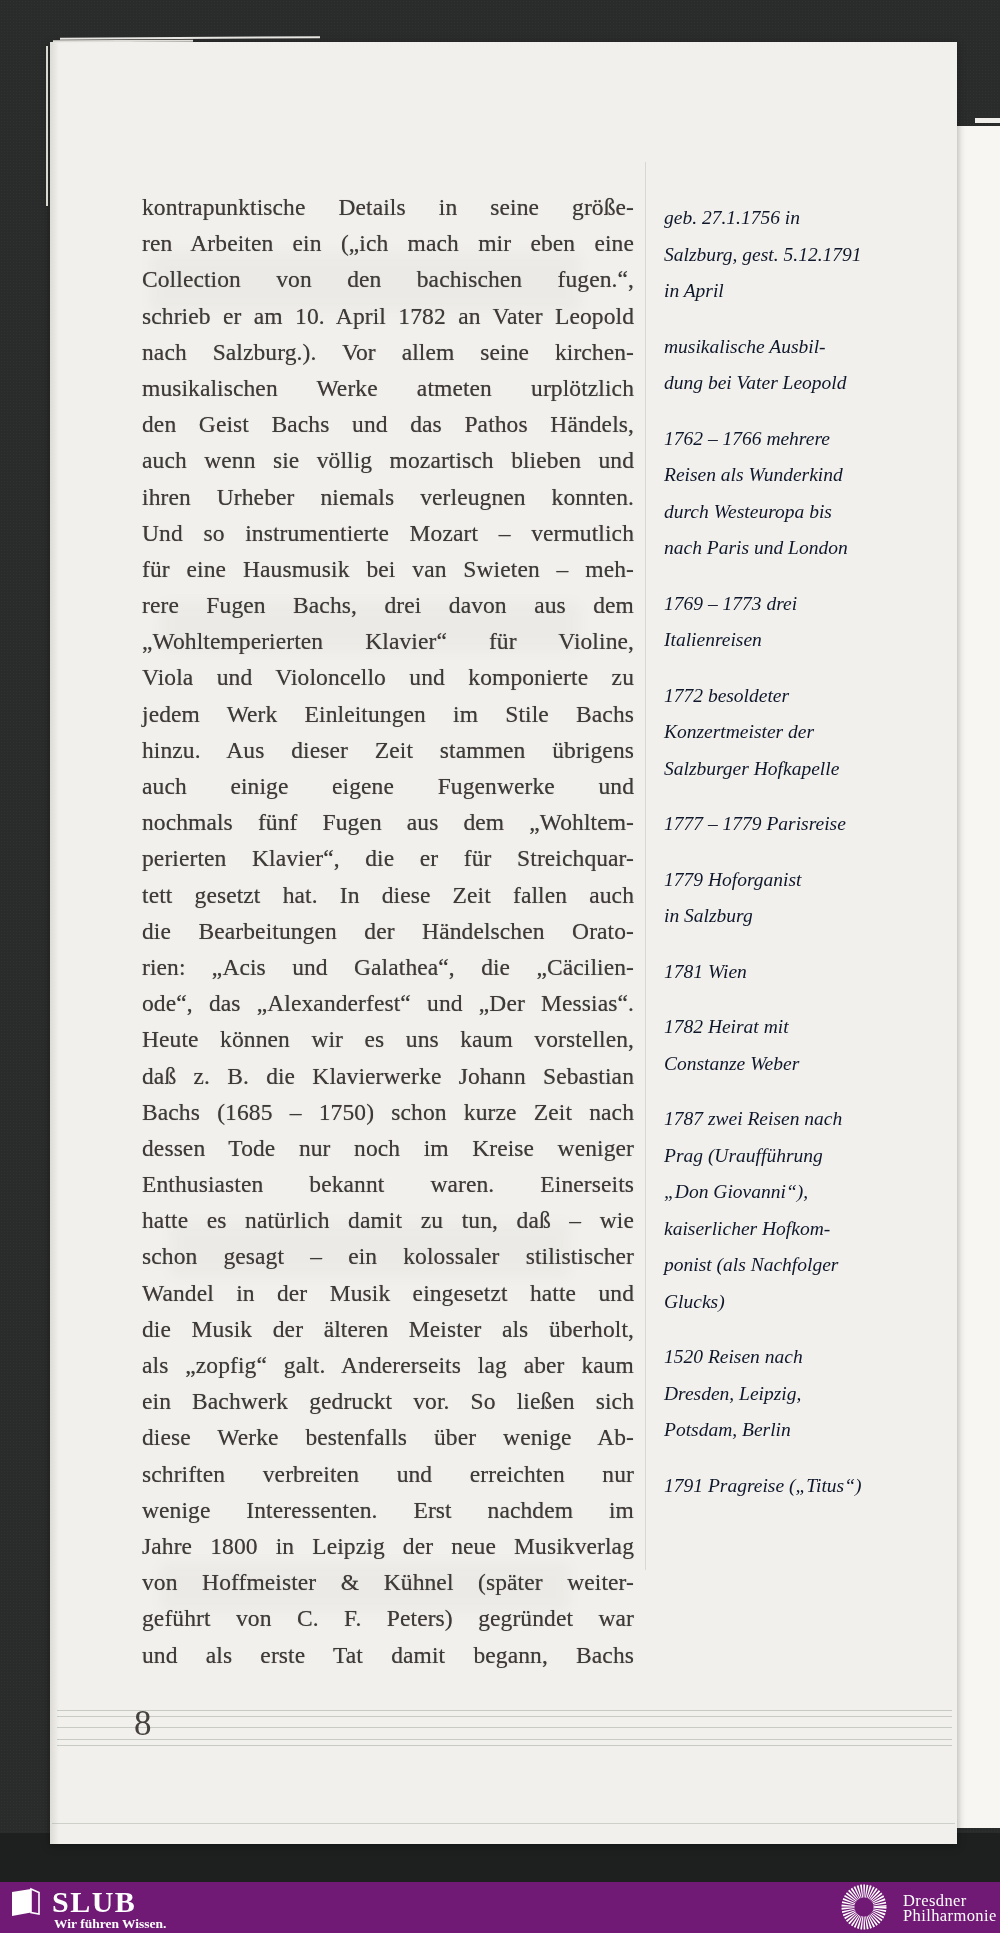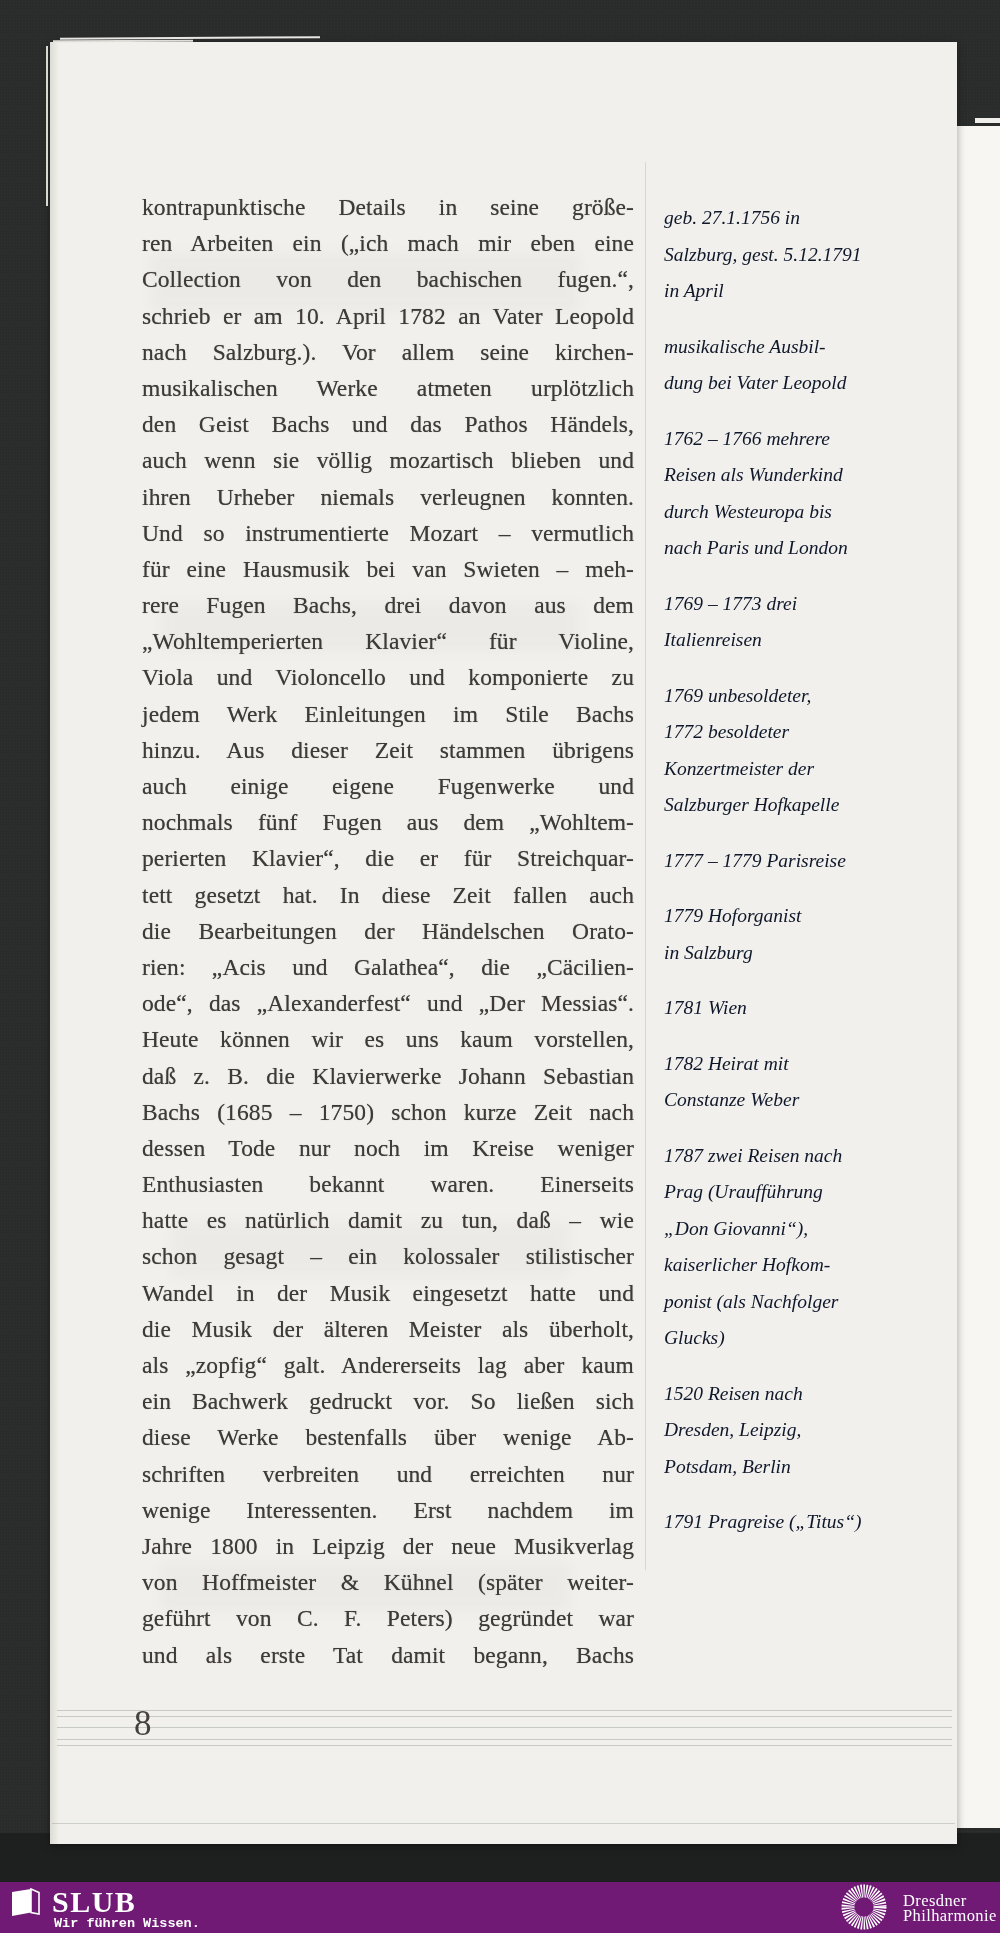--- a/index.html
+++ b/index.html
@@ -60,21 +60,21 @@
   .staff { position:absolute; left:7px; width:895px; height:1px; background:rgba(138,148,138,0.40); }
   .s1{top:1668px}.s2{top:1674px}.s3{top:1685px}.s4{top:1697px}.s5{top:1703px}
   .edge-line { position:absolute; left:2px; top:1781px; width:903px; height:1px; background:rgba(138,148,138,0.35); }
   .pagenum { position:absolute; left:84px; top:1662px; font-size:35px; color:#45413d; }
 
   
   .footer { position:absolute; left:0; top:1882px; width:1000px; height:51px; background:#701a75; }
   .book-icon { position:absolute; left:10px; top:5px; }
   .slub-name { position:absolute; left:52px; top:3px; font-family:"Liberation Serif",serif;
     font-weight:bold; font-size:30px; color:#ffffff; letter-spacing:1.5px; }
-  .slub-tagline { position:absolute; left:54px; top:34px; font-family:Liberation Mono, monospace;
+  .slub-tagline { position:absolute; left:54px; top:34px; font-family:Liberation Serif, serif;
     font-weight:bold; font-size:13.5px; color:#ffffff; }
   .dp-icon { position:absolute; left:840px; top:1px; }
   .dp-text { position:absolute; left:903px; top:11px; font-family:"Liberation Serif",serif;
     font-size:16.5px; line-height:15px; color:#ffffff; letter-spacing:0.4px; }
 </style>
 </head>
 <body>
 
 <div class="stage">
 
@@ -154,21 +154,20 @@
           <span>1762 – 1766 mehrere</span>
           <span>Reisen als Wunderkind</span>
           <span>durch Westeuropa bis</span>
           <span>nach Paris und London</span>
         </p>
         <p class="note">
           <span>1769 – 1773 drei</span>
           <span>Italienreisen</span>
         </p>
         <p class="note">
-          <span>1769 unbesoldeter,</span>
           <span>1772 besoldeter</span>
           <span>Konzertmeister der</span>
           <span>Salzburger Hofkapelle</span>
         </p>
         <p class="note">
           <span>1777 – 1779 Parisreise</span>
         </p>
         <p class="note">
           <span>1779 Hoforganist</span>
           <span>in Salzburg</span>

